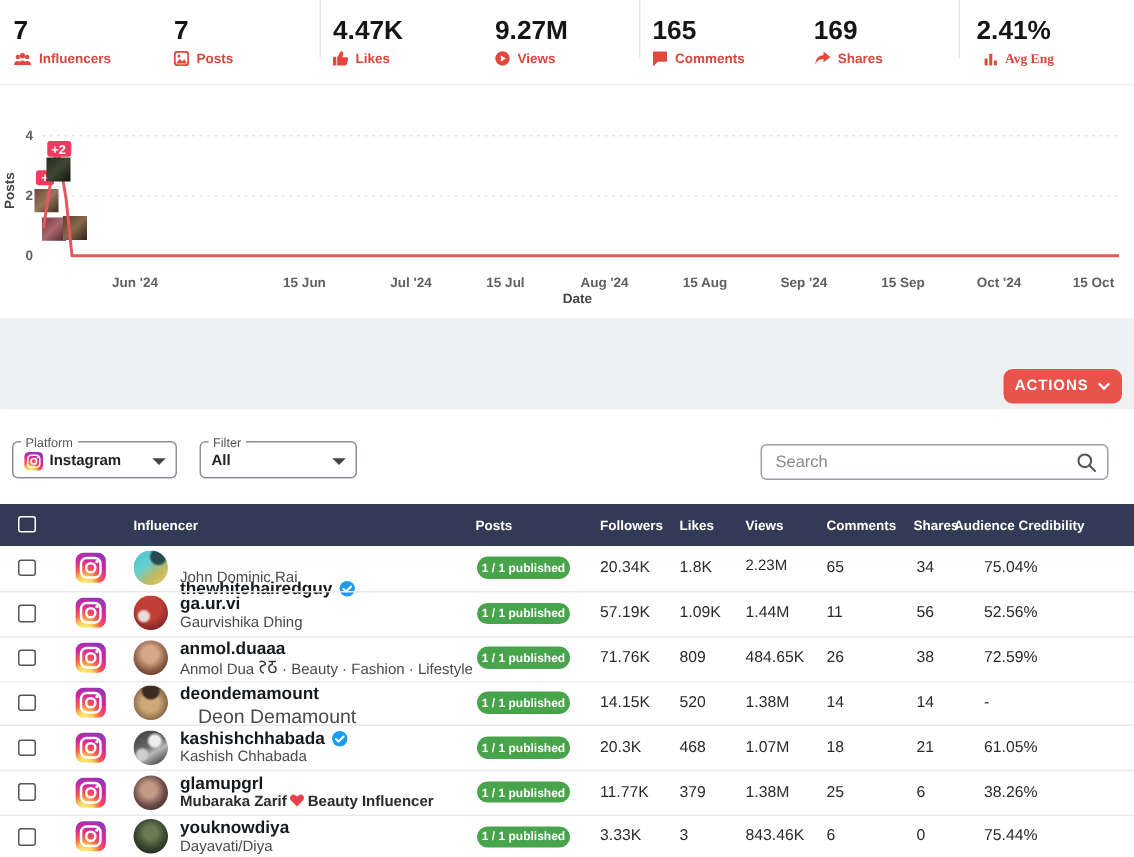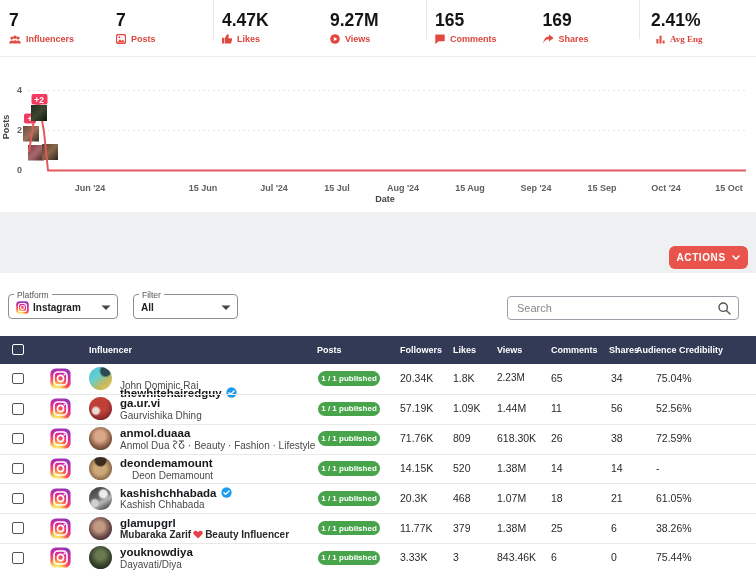--- a/index.html
+++ b/index.html
@@ -292,21 +292,21 @@
     </div>
 <div style="position:absolute;left:120px;top:439.7px;font-size:10px;color:#4a4a4a;">Anmol Dua <svg width="13" height="10" viewBox="0 0 13 10" style="vertical-align:-1px">
         <g fill="none" stroke="#3a3a3a" stroke-width="1">
           <path d="M1 1.2 Q3.5 0.4 4.6 1.8 Q5.6 3.2 3.4 3.6 Q1.4 4 1.6 6 Q1.8 8.4 4 8.6"></path>
           <path d="M7 1 L12 1 M9.5 1 L9.5 3 Q7 3.4 7.2 5.8 Q7.4 8.2 9.6 8.4 Q12 8.4 12 6.2 Q12 4.4 10.4 4.2"></path>
         </g>
       </svg> · Beauty · Fashion · Lifestyle</div>
 <div style="position:absolute;left:318px;top:431.4px;width:62px;height:14.5px;background:#47a44b;border-radius:8px;color:#fff;font-size:8px;font-weight:bold;display:flex;align-items:center;justify-content:center;">1 / 1 published</div>
 <div style="position:absolute;left:400px;top:432.2px;font-size:10.5px;color:#2a2a2a;">71.76K</div>
 <div style="position:absolute;left:453px;top:432.2px;font-size:10.5px;color:#2a2a2a;">809</div>
-<div style="position:absolute;left:497px;top:432.2px;font-size:10.5px;color:#2a2a2a;">618.30K</div>
+<div style="position:absolute;left:497px;top:432.2px;font-size:10.5px;color:#2a2a2a;">484.65K</div>
 <div style="position:absolute;left:551px;top:432.2px;font-size:10.5px;color:#2a2a2a;">26</div>
 <div style="position:absolute;left:611px;top:432.2px;font-size:10.5px;color:#2a2a2a;">38</div>
 <div style="position:absolute;left:656px;top:432.2px;font-size:10.5px;color:#2a2a2a;">72.59%</div>
 <div style="position:absolute;left:12px;top:462.8px;width:11.5px;height:11.5px;border:1.5px solid #555;border-radius:2px;background:#fff;"></div>
 <div style="position:absolute;left:49.5px;top:458.0px;"><svg width="21" height="21" viewBox="0 0 24 24" style="flex:none">
         <defs>
           <radialGradient id="ig21" cx="0.3" cy="1.07" r="1.25">
             <stop offset="0" stop-color="#fdf497"></stop>
             <stop offset="0.22" stop-color="#f6d358"></stop>
             <stop offset="0.42" stop-color="#fd5949"></stop>
@@ -316,21 +316,21 @@
         </defs>
         <rect x="0.5" y="0.5" width="23" height="23" rx="6" fill="url(#ig21)"></rect>
         <rect x="4.6" y="4.6" width="14.8" height="14.8" rx="4.4" fill="none" stroke="#fff" stroke-width="1.9"></rect>
         <circle cx="12" cy="12" r="3.5" fill="none" stroke="#fff" stroke-width="1.9"></circle>
         <circle cx="16.7" cy="7.4" r="1.25" fill="#fff"></circle>
       </svg></div>
 <div style="position:absolute;left:89px;top:457.0px;width:23px;height:23px;border-radius:50%;background:radial-gradient(circle at 50% 15%, #3a2c1e 0 22%, rgba(0,0,0,0) 30%), radial-gradient(circle at 48% 50%, #cfa878 0 35%, #8a6a48 70%, #4a3828 100%);"></div>
 <div style="position:absolute;left:120px;top:457.0px;display:flex;align-items:flex-end;">
       <span style="font-size:11.5px;font-weight:bold;color:#16191c;">deondemamount</span>
     </div>
-<div style="position:absolute;left:120px;top:469.5px;font-size:10px;color:#4a4a4a;padding-left:12px;">Deon Demamount</div>
+<div style="position:absolute;left:120px;top:469.5px;font-size:13px;color:#4a4a4a;padding-left:12px;">Deon Demamount</div>
 <div style="position:absolute;left:318px;top:461.2px;width:62px;height:14.5px;background:#47a44b;border-radius:8px;color:#fff;font-size:8px;font-weight:bold;display:flex;align-items:center;justify-content:center;">1 / 1 published</div>
 <div style="position:absolute;left:400px;top:462.0px;font-size:10.5px;color:#2a2a2a;">14.15K</div>
 <div style="position:absolute;left:453px;top:462.0px;font-size:10.5px;color:#2a2a2a;">520</div>
 <div style="position:absolute;left:497px;top:462.0px;font-size:10.5px;color:#2a2a2a;">1.38M</div>
 <div style="position:absolute;left:551px;top:462.0px;font-size:10.5px;color:#2a2a2a;">14</div>
 <div style="position:absolute;left:611px;top:462.0px;font-size:10.5px;color:#2a2a2a;">14</div>
 <div style="position:absolute;left:656px;top:462.0px;font-size:10.5px;color:#2a2a2a;">-</div>
 <div style="position:absolute;left:12px;top:492.6px;width:11.5px;height:11.5px;border:1.5px solid #555;border-radius:2px;background:#fff;"></div>
 <div style="position:absolute;left:49.5px;top:487.8px;"><svg width="21" height="21" viewBox="0 0 24 24" style="flex:none">
         <defs>

